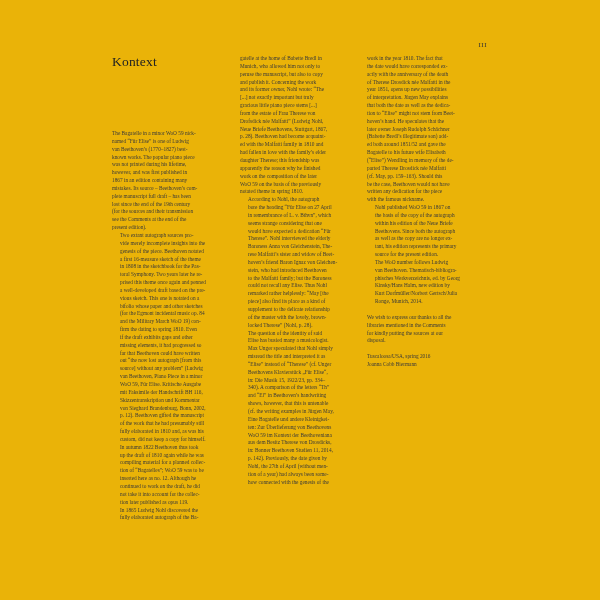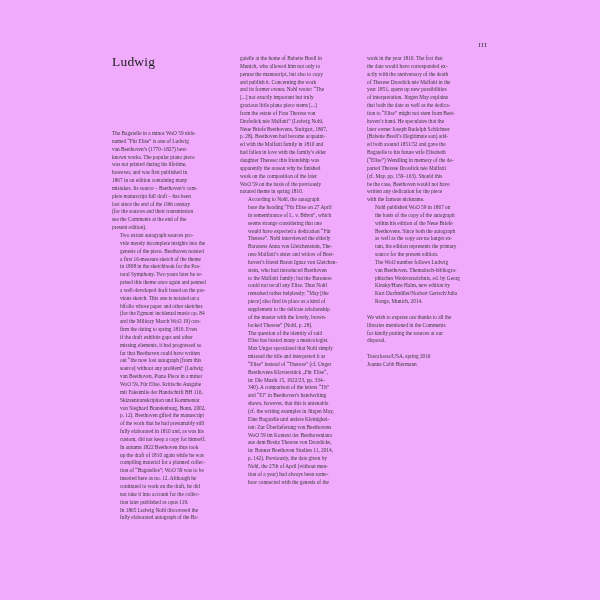--- a/index.html
+++ b/index.html
@@ -12,21 +12,21 @@
       height: 600px;
       position: relative;
       overflow: hidden;
       font-family: "Liberation Serif", "DejaVu Serif", serif;
       color: #2a2a2a;
     }
     .page {
       position: absolute;
       left: 0; top: 0;
       width: 600px; height: 600px;
-      background: #f0abfc;
+      background: #eab308;
     }
     .page-number {
       position: absolute;
       top: 41px;
       left: 467px;
       width: 20px;
       text-align: right;
       font-size: 7px;
       letter-spacing: 0.5px;
       color: #333;
@@ -61,21 +61,21 @@
     .col-1 { left: 112px; top: 130px; }
     .col-2 { left: 240px; top: 55px; }
     .col-3 { left: 367px; top: 55px; }
     .line { display: block; white-space: nowrap; }
   </style>
 </head>
 <body>
 
 <div class="page">
   <div class="page-number">III</div>
-  <h1 class="title">Ludwig</h1>
+  <h1 class="title">Kontext</h1>
 
   <div class="col col-1">
       <p>
         <span class="line">The Bagatelle in a minor WoO 59 nick-</span>
         <span class="line">named “Für Elise” is one of Ludwig</span>
         <span class="line">van Beethoven’s (1770–1827) best-</span>
         <span class="line">known works. The popular piano piece</span>
         <span class="line">was not printed during his lifetime,</span>
         <span class="line">however, and was first published in</span>
         <span class="line">1867 in an edition containing many</span>

